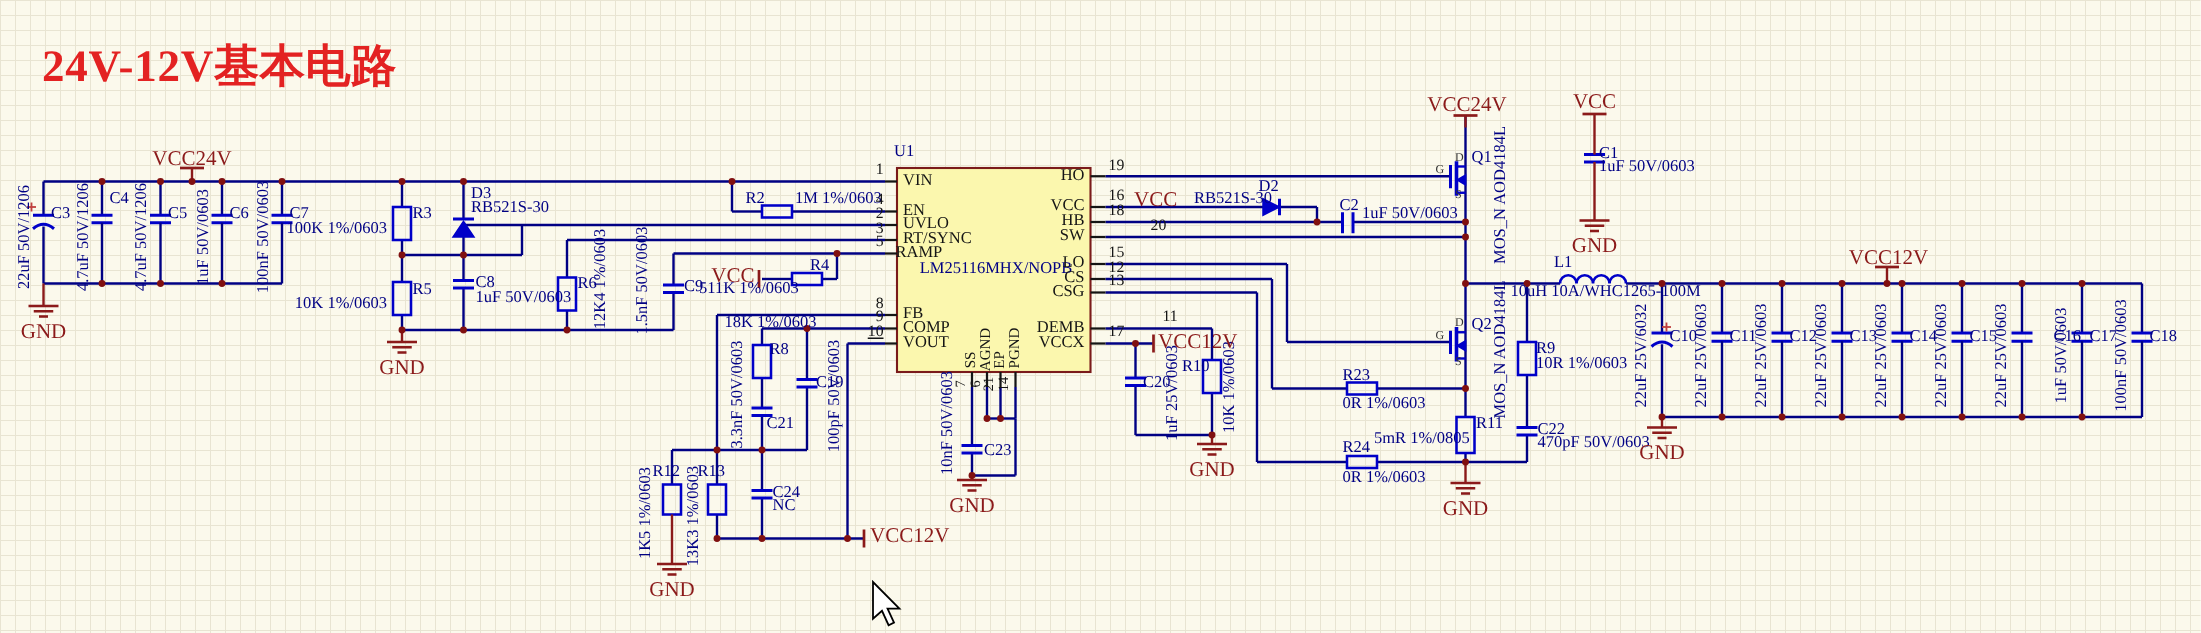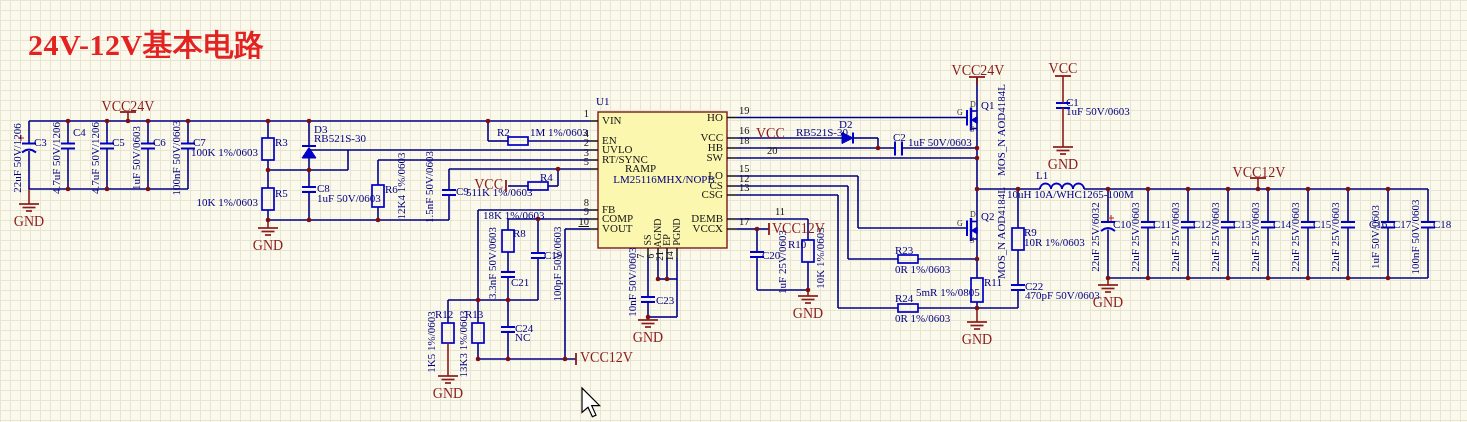--- a/index.html
+++ b/index.html
@@ -474,21 +474,21 @@
       <span class="lbl t" style="left: 1433px; top: 219px;">C18</span>
       <span class="lbl tv" style="left: 1415px; top: 237px;">100nF 50V/0603</span>
       <span class="lbl pin" style="left: 602px; top: 115px;">VIN</span>
       <span class="lbl numr" style="left: 589px; top: 109px;">1</span>
       <span class="lbl pin" style="left: 602px; top: 135px;">EN</span>
       <span class="lbl numr" style="left: 589px; top: 129px;">4</span>
       <span class="lbl pin" style="left: 602px; top: 144px;">UVLO</span>
       <span class="lbl numr" style="left: 589px; top: 138px;">2</span>
       <span class="lbl pin" style="left: 602px; top: 154px;">RT/SYNC</span>
       <span class="lbl numr" style="left: 589px; top: 148px;">3</span>
-      <span class="lbl pin" style="left: 625px; top: 163px;">RAMP</span>
+      <span class="lbl pin" style="left: 597px; top: 163px;">RAMP</span>
       <span class="lbl numr" style="left: 589px; top: 157px;">5</span>
       <span class="lbl pin" style="left: 602px; top: 204px;">FB</span>
       <span class="lbl numr" style="left: 589px; top: 198px;">8</span>
       <span class="lbl pin" style="left: 602px; top: 213px;">COMP</span>
       <span class="lbl numr" style="left: 589px; top: 207px;">9</span>
       <span class="lbl pin" style="left: 602px; top: 223px;">VOUT</span>
       <span class="lbl numr" style="left: 589px; top: 217px; text-decoration: underline;">10</span>
       <span class="lbl pinr" style="left: 723px; top: 111.5px;">HO</span>
       <span class="lbl num" style="left: 739px; top: 105.5px;">19</span>
       <span class="lbl pinr" style="left: 723px; top: 132px;">VCC</span>

